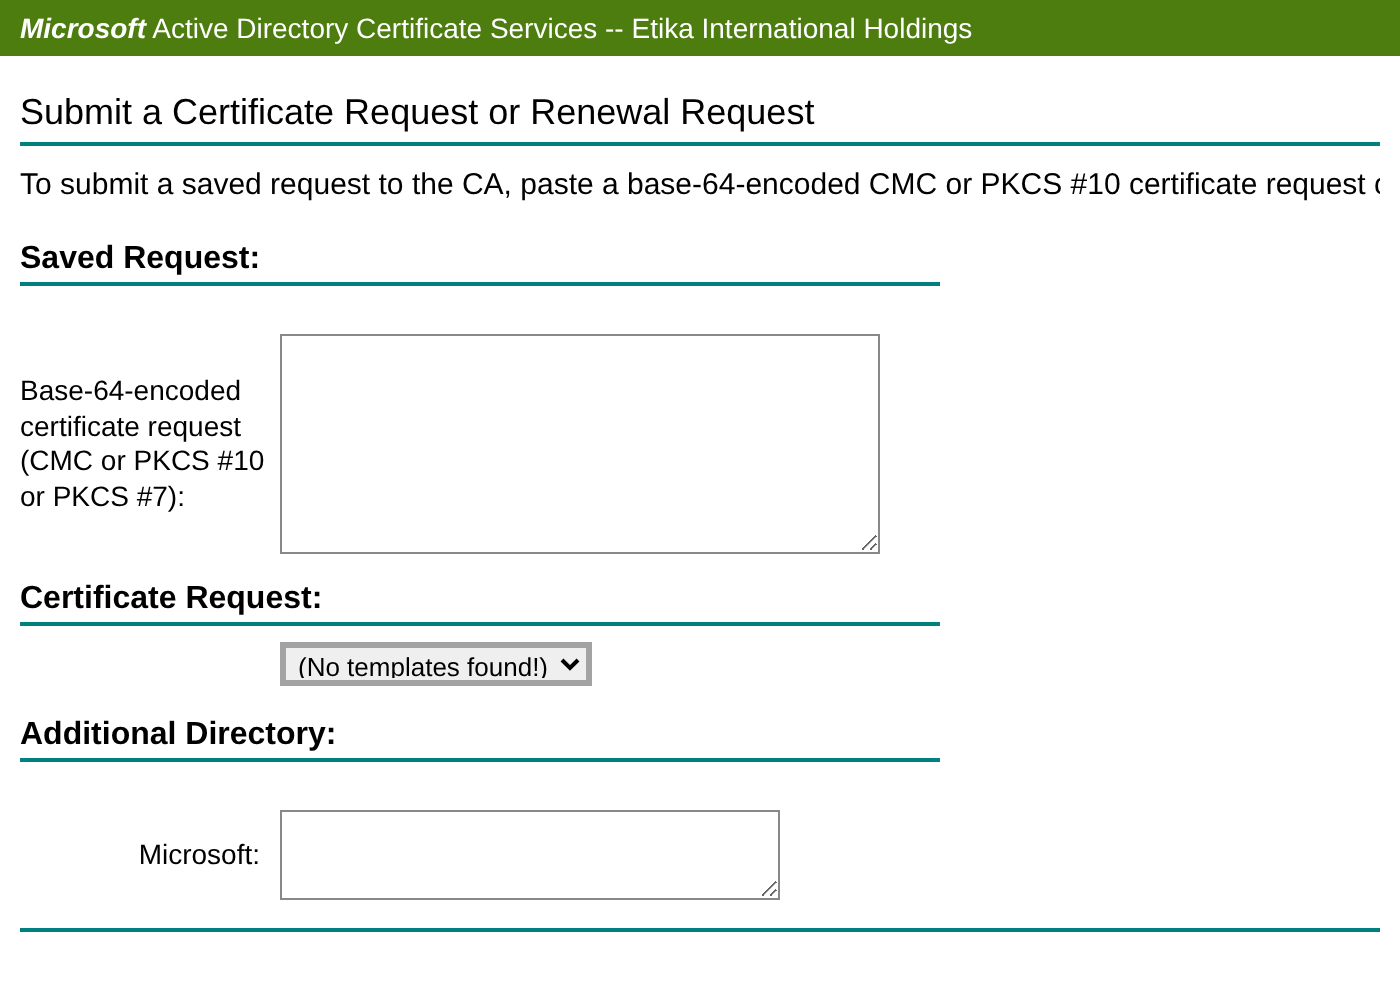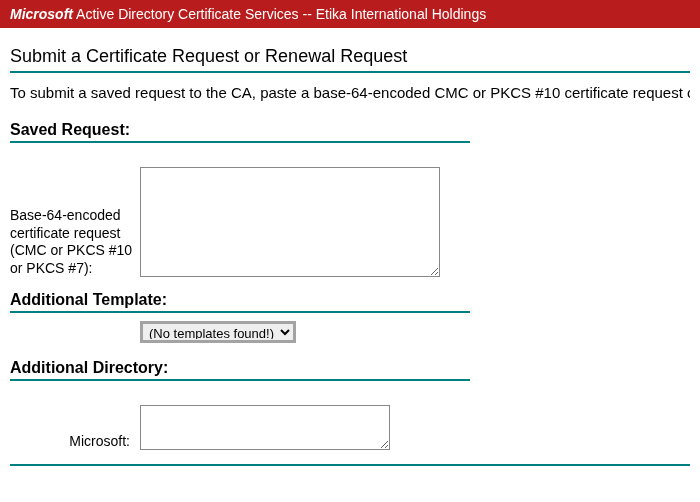--- a/index.html
+++ b/index.html
@@ -6,21 +6,21 @@
   body {
     margin: 0;
     padding: 0;
     font-family: Arial, Helvetica, sans-serif;
     font-size: 14px;
     color: #000;
     width: 700px;
     overflow: hidden;
   }
   .banner {
-    background: #b91c1c;
+    background: #4d7c0f;
     color: #fff;
     padding: 6px 10px;
     font-size: 14px;
   }
   .banner .ms { font-style: italic; font-weight: bold; }
   .content { padding: 8px 10px; }
   h1.page-title {
     font-size: 18px;
     font-weight: normal;
     margin: 10px 0 4px 0;
@@ -43,21 +43,21 @@
     margin-bottom: 2px;
   }
   .section-rule {
     border: none;
     border-top: 2px solid #008080;
     margin: 0 0 8px 0;
     width: 460px;
   }
   .field-row {
     display: flex;
-    align-items: flex-end;
+    align-items: center;
     margin-bottom: 14px;
     margin-top: 24px;
   }
   .field-label {
     width: 130px;
     font-size: 14px;
     line-height: 1.25;
     text-align: left;
     padding-right: 6px;
   }
@@ -111,21 +111,21 @@
 
   <p class="instructions">To submit a saved request to the CA, paste a base-64-encoded CMC or PKCS #10 certificate request or PKCS #7 renewal request generated by an external source (such as a Web server) in the Saved Request box.</p>
 
   <div class="section-heading">Saved Request:</div>
   <hr class="section-rule">
   <div class="field-row">
     <div class="field-label">Base-64-encoded certificate request (CMC or PKCS #10 or PKCS #7):</div>
     <textarea class="saved-request" style=""></textarea>
   </div>
 
-  <div class="section-heading">Additional Template:</div>
+  <div class="section-heading">Certificate Request:</div>
   <hr class="section-rule">
   <div class="select-wrap">
     <select class="template">
       <option>(No templates found!)</option>
     </select>
   </div>
 
   <div class="section-heading">Additional Directory:</div>
   <hr class="section-rule">
   <div class="field-row">

